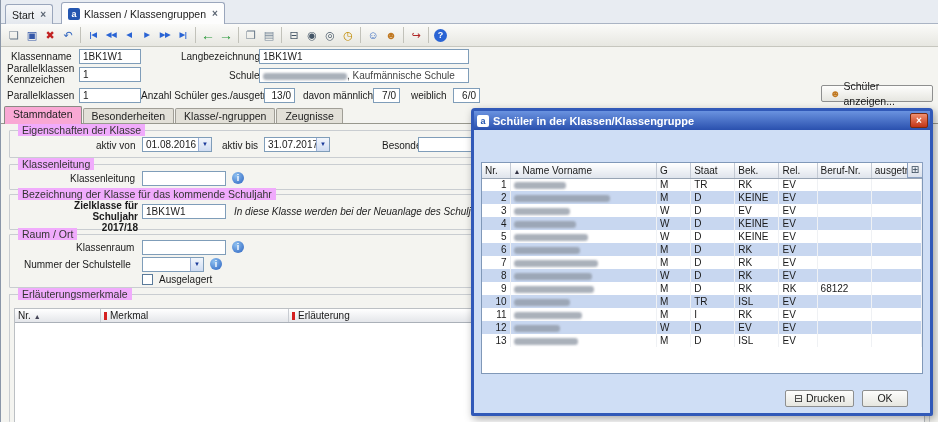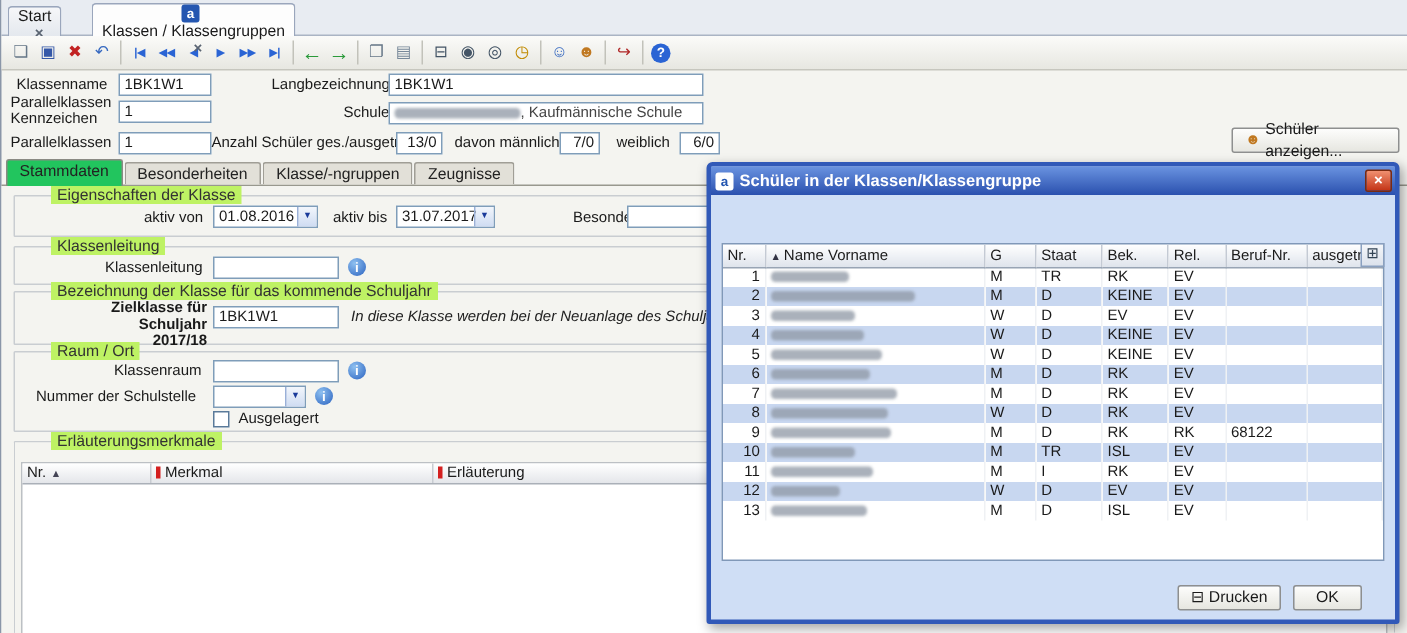--- a/index.html
+++ b/index.html
@@ -2,21 +2,21 @@
 <html><head>
 <meta charset="utf-8">
 <style>
   * { margin:0; padding:0; box-sizing:border-box; }
   html,body { width:938px; height:422px; overflow:hidden; }
   body { font-family:"Liberation Sans","DejaVu Sans",sans-serif; background:#f4f4f0; position:relative; font-size:11px; color:#1a1a1a; }
   .screen { position:absolute; inset:0; border-left:1px solid #8a96a8; }
 
   
   .tabstrip { position:absolute; left:0; top:0; right:0; height:24px; background:#e8ecf2; border-bottom:1px solid #aab4c4; padding-left:4px; }
-  .wtab { position:absolute; top:4px; height:20px; display:flex; align-items:center; padding:0 6px; background:linear-gradient(#f6f7f9,#e4e8ee); border:1px solid #9aa6bc; border-bottom:none; border-radius:3px 3px 0 0; font-size:10.5px; cursor:default;flex-direction:column; }
+  .wtab { position:absolute; top:4px; height:20px; display:flex; align-items:center; padding:0 6px; background:linear-gradient(#f6f7f9,#e4e8ee); border:1px solid #9aa6bc; border-bottom:none; border-radius:3px 3px 0 0; font-size:10.5px; cursor:default; }
   .wtab.active { top:2px; height:22px; background:#fdfdfd; z-index:2; }
   .wtab.t-start { left:4px; }
   .wtab.t-main { left:60px; }
   .appicon { display:inline-block; width:12px; height:12px; background:#2456b0; color:#fff; font-weight:bold; font-size:9px; line-height:12px; text-align:center; border-radius:2px; margin-right:4px; }
   .tclose { margin-left:6px; color:#5a6472; font-weight:bold; font-size:10px; cursor:pointer; }
 
   
   .toolbar { position:absolute; left:0; top:24px; right:0; height:23px; background:linear-gradient(#fbfbf9,#e7e7e1); border-bottom:1px solid #c6c6be; display:flex; align-items:center; padding:0 4px; }
   .ticon { display:inline-block; min-width:18px; height:18px; line-height:18px; text-align:center; font-size:11px; padding:0 2px; border-radius:2px; cursor:pointer; }
   .ticon.nav { font-size:7.5px; font-weight:bold; letter-spacing:-0.5px; }
@@ -40,26 +40,26 @@
   .l-wb { left:410px; top:43px; font-size:10px; }  .i-wb { left:452px; top:41px; width:27px; }
   .btn { height:17px; line-height:15px; background:linear-gradient(#fdfdfc,#e6e6e0); border:1px solid #8e8f8f; border-radius:2px; font-size:10.5px; padding:0 8px; cursor:pointer; display:flex; align-items:center; justify-content:center; gap:3px; }
   .btn-sa { position:absolute; left:820px; top:38px; width:112px; }
   .mini-ico { font-size:10px; color:#c07820; }
 
   .redacted { display:inline-block; height:7px; border-radius:3px; background:#8e97a4; filter:blur(1.2px); opacity:.75; vertical-align:middle; }
 
   
   .subtabs { position:absolute; left:0; top:106px; right:0; height:18px; border-bottom:1px solid #98988e; padding-left:3px; }
   .subtab { display:inline-block; height:15px; line-height:15px; padding:0 8px; font-size:10.5px; background:#e2e0d8; border:1px solid #a09e96; border-bottom:none; border-radius:2px 2px 0 0; margin-right:1px; position:relative; top:2px; cursor:pointer; color:#222; }
-  .subtab.active { background:#22c55e; height:18px; top:0; border-color:#8a8a84; z-index:3; }
+  .subtab.active { background:#f9a8d4; height:18px; top:0; border-color:#8a8a84; z-index:3; }
 
   
   .content { position:absolute; left:0; top:124px; right:0; bottom:0; background:#f4f4f0; }
   .group { position:absolute; left:8px; right:8px; border:1px solid #c9cdd1; border-radius:1px; }
-  .glabel { position:absolute; top:-7px; left:24px; background:#bef264; padding:0 4px; font-size:10.5px; color:#333; white-space:nowrap; }
+  .glabel { position:absolute; top:-7px; left:8px; background:#f0abfc; padding:0 4px; font-size:10.5px; color:#333; white-space:nowrap; }
   .g1 { top:6px;  height:28px; }
   .g2 { top:40px; height:26px; }
   .g3 { top:70px; height:36px; }
   .g4 { top:110px; height:54px; }
   .g5 { top:170px; bottom:0; border-bottom:none; }
 
   .g1 .l-av { left:86px; top:9px; }  .g1 .c-av { left:132px; top:6px; width:70px; }
   .g1 .l-ab { left:212px; top:9px; } .g1 .c-ab { left:254px; top:6px; width:66px; }
   .g1 .l-bes { left:344px; top:9px;padding-left:28px; } .g1 .i-bes { left:408px; top:6px; width:56px; }
   .combo { position:absolute; height:15px; border:1px solid #7f9db9; background:#fff; font-size:10px; line-height:13px; padding:0 15px 0 3px; white-space:nowrap; cursor:pointer; }

